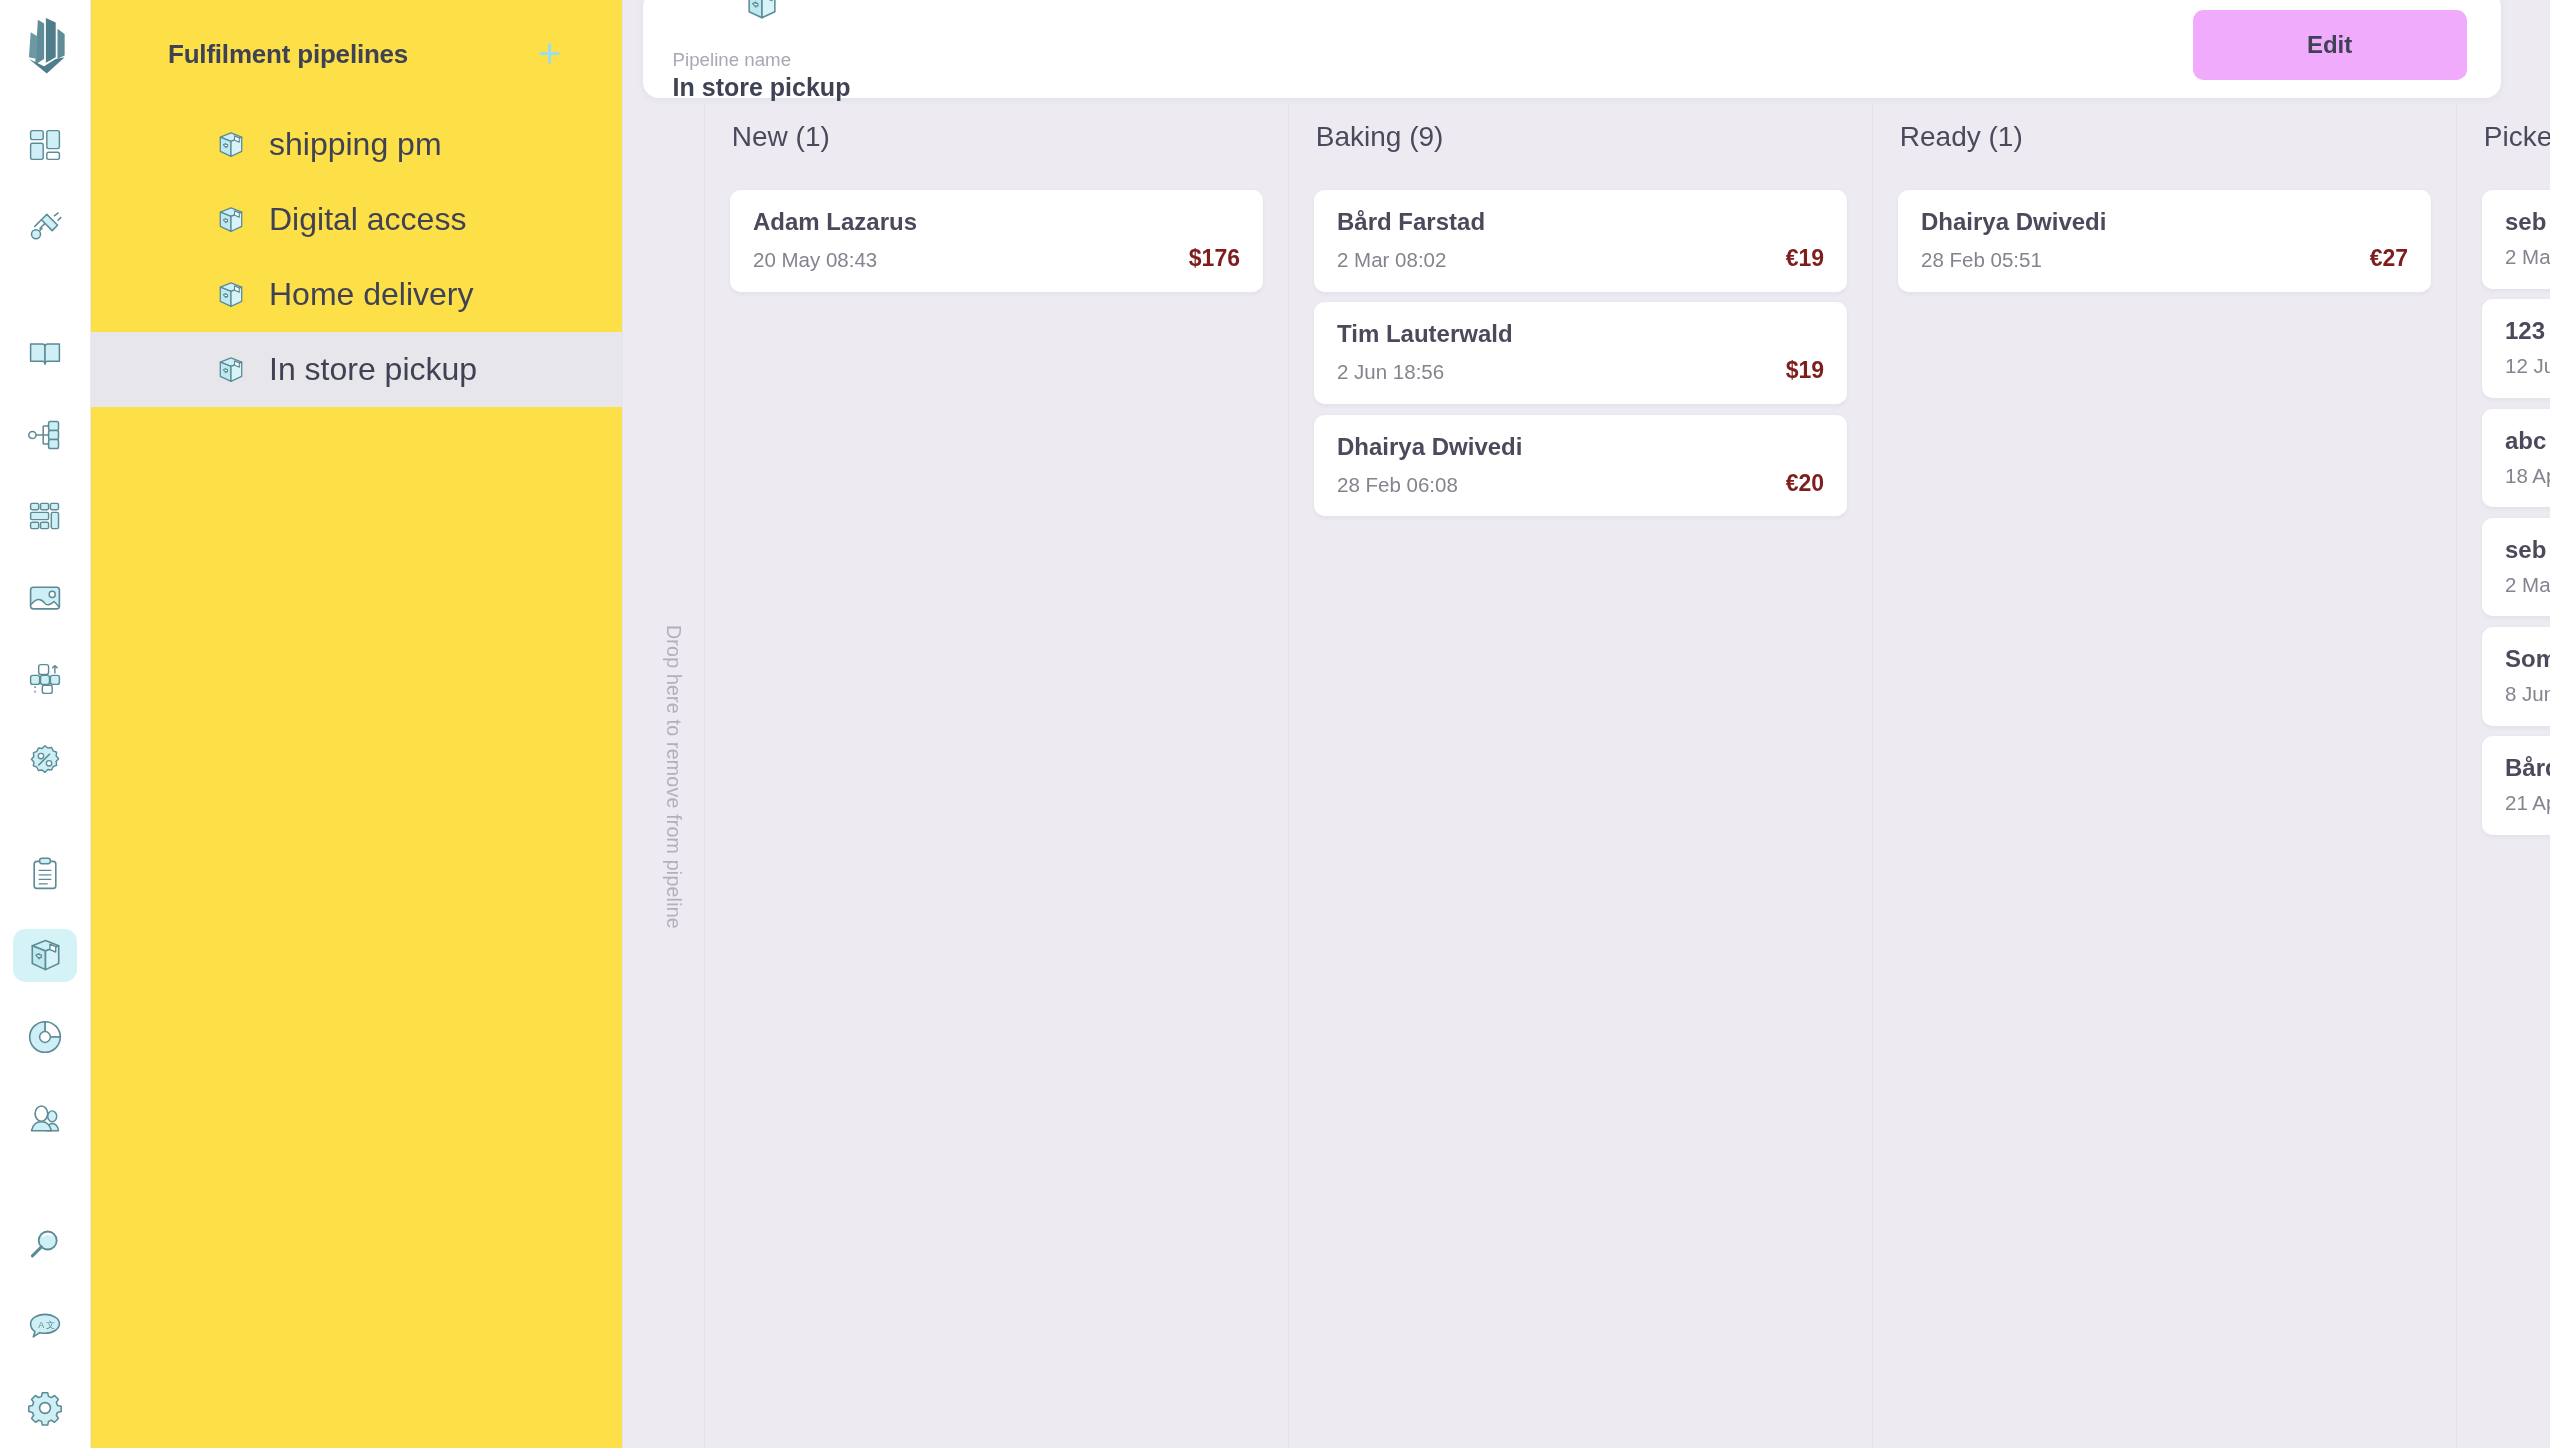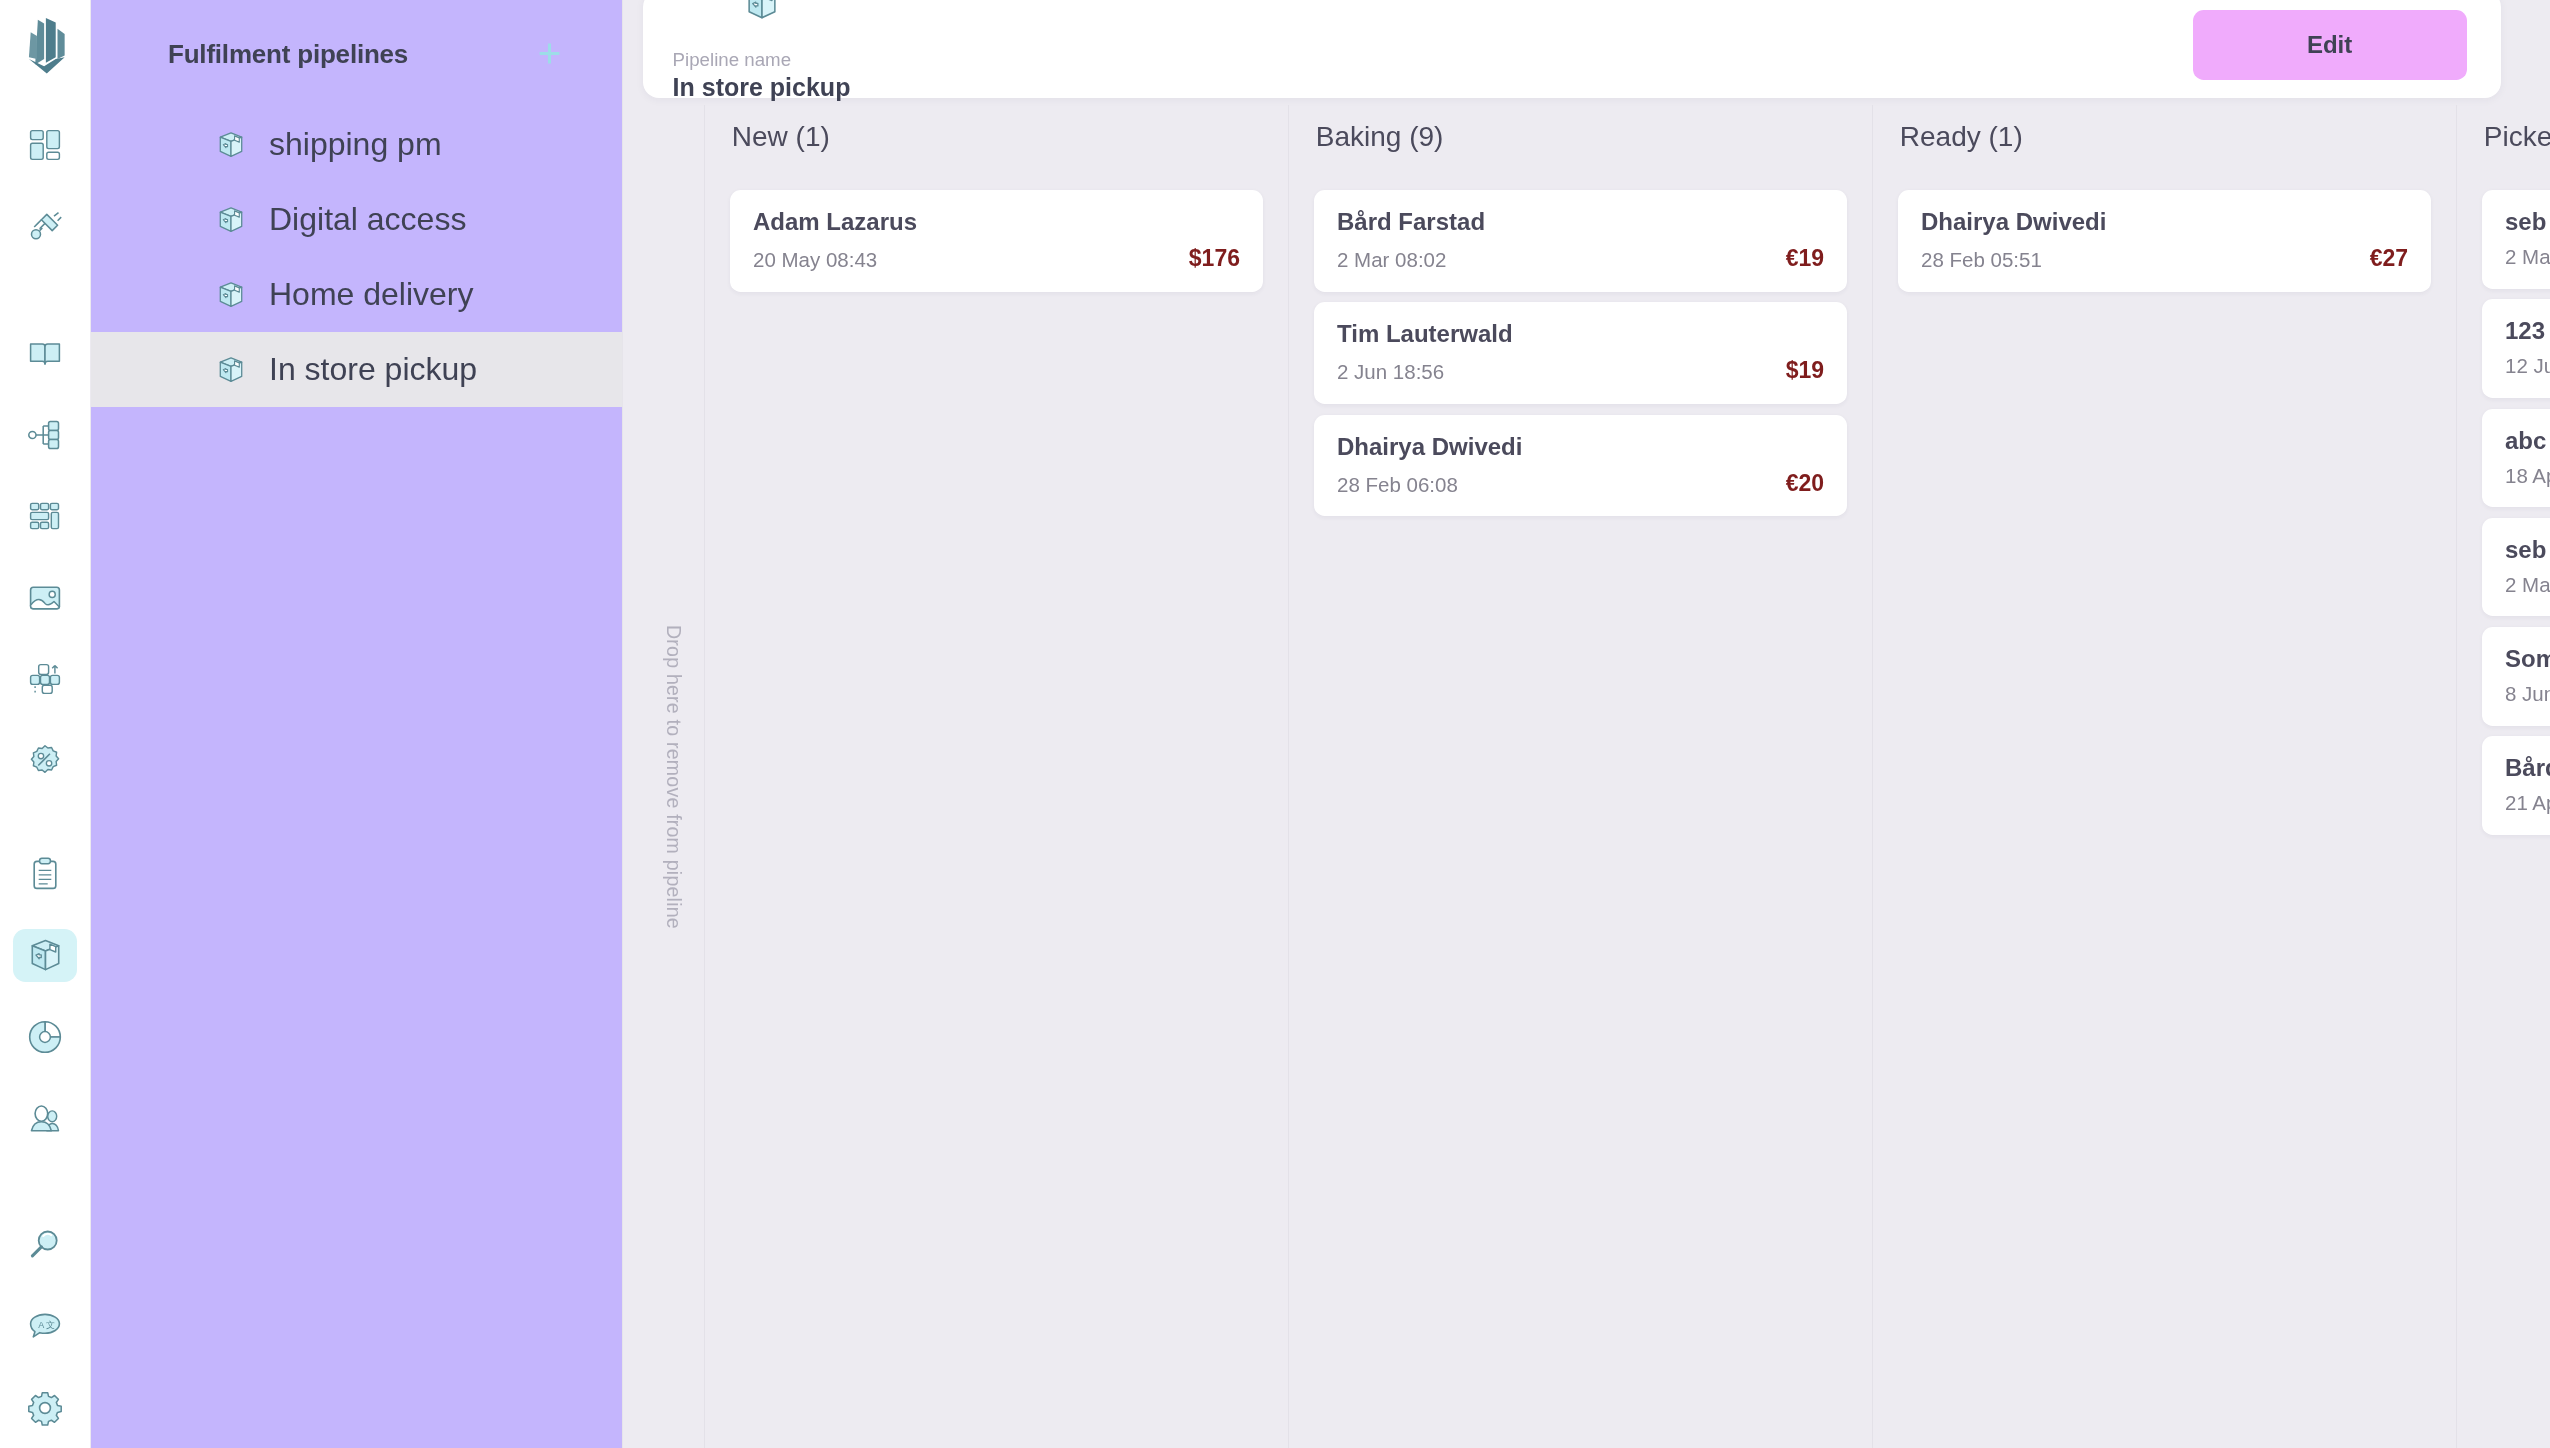--- a/index.html
+++ b/index.html
@@ -27,21 +27,21 @@
     border-radius: 12.5px;
   }
   .rail-item.active { background: #d5f3f7; }
   .rail-gap-lg { height: 55px; }
   .rail-gap-md { height: 39px; }
   .rail-item svg { display:block; }
 
   
   .pipe-sidebar {
     width: 532px; flex: 0 0 532px; height: 1449px;
-    background: #c4b5fd;
+    background: #fde047;
     position: relative;
     border-right: 0.9px solid #e6e4ea;
   }
   .pipe-head {
     display: flex; align-items: center; justify-content: space-between;
     padding: 27px 55px 0 77px;
     height: 82px;
   }
   .pipe-title {
     font-size: 26px; font-weight: bold; color: #3f4254; letter-spacing: -0.2px;

